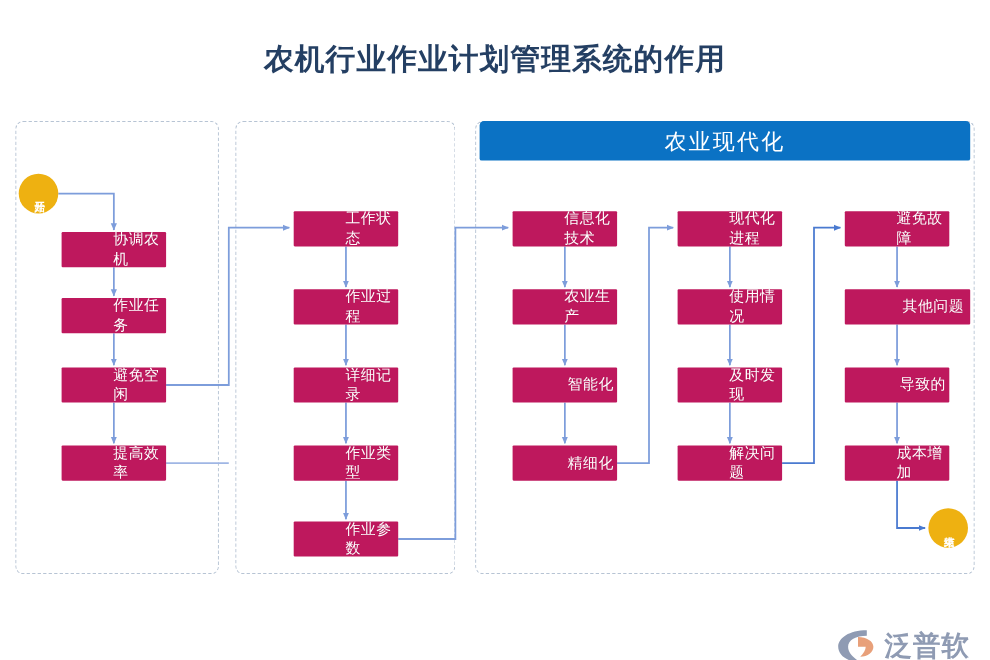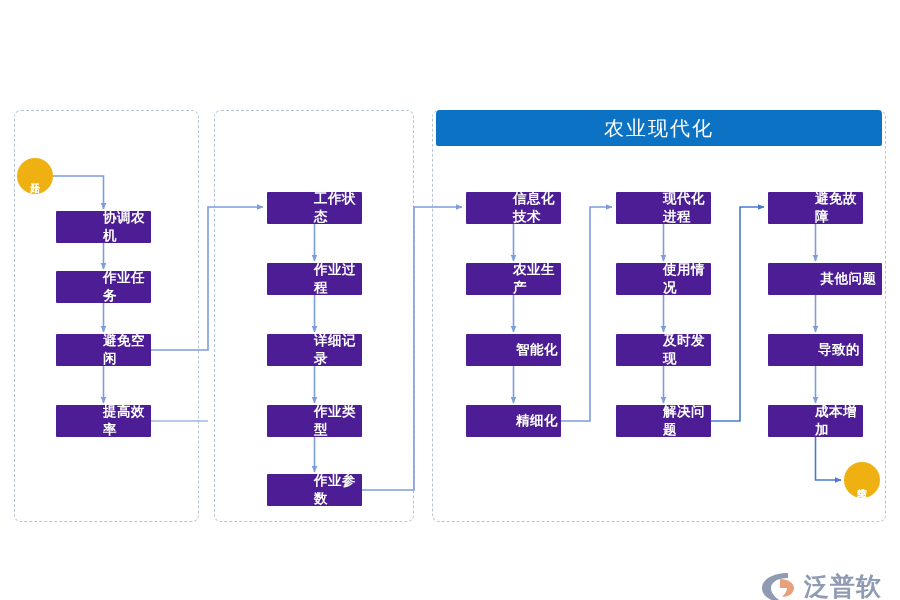--- a/index.html
+++ b/index.html
@@ -35,24 +35,24 @@
     border-radius: 4px 4px 2px 2px;
     color: #ffffff;
     display: flex; align-items: center; justify-content: center;
     font-size: 20px; font-weight: 400;
     letter-spacing: 2px;
   }
 
   
   .node {
     position: absolute;
-    background: #4c1d95;
+    background: #be185d;
     color: #ffffff;
     display: flex; align-items: center; justify-content: center;
-    font-size: 13.5px; font-weight: 700;
+    font-size: 13.5px; font-weight: 400;
     letter-spacing: 0.5px;
     border-radius: 1px;
     text-shadow: 0 0 1px rgba(0,0,0,.15);
     padding-left: 47px;
   }
 
   
   .terminator {
     position: absolute;
     background: #eeb111;
@@ -89,20 +89,21 @@
     color: #e8a07a;
     letter-spacing: 0.2px;
     font-family: "DejaVu Serif", "Liberation Serif", serif;
   }
 </style>
 </head>
 <body>
 
 <div id="stage">
 
+  <div class="title">农机行业作业计划管理系统的作用</div>
 
   <div class="panel" id="panel-0" style="left: 14px; top: 110px; width: 185px; height: 412px;"></div>
   <div class="panel" id="panel-1" style="left: 214px; top: 110px; width: 200px; height: 412px;"></div>
   <div class="panel" id="panel-2" style="left: 432px; top: 110px; width: 454px; height: 412px;"></div>
 
   <div class="panel-head" id="panelhead-2" style="left: 436px; top: 110px; width: 446px; height: 36px;">农业现代化</div>
 
   <svg id="wires" viewBox="0 0 900 600" xmlns="http://www.w3.org/2000/svg">
     <defs>
       <marker id="arrow" markerWidth="7" markerHeight="7" refX="6" refY="3.2" orient="auto" markerUnits="userSpaceOnUse">

